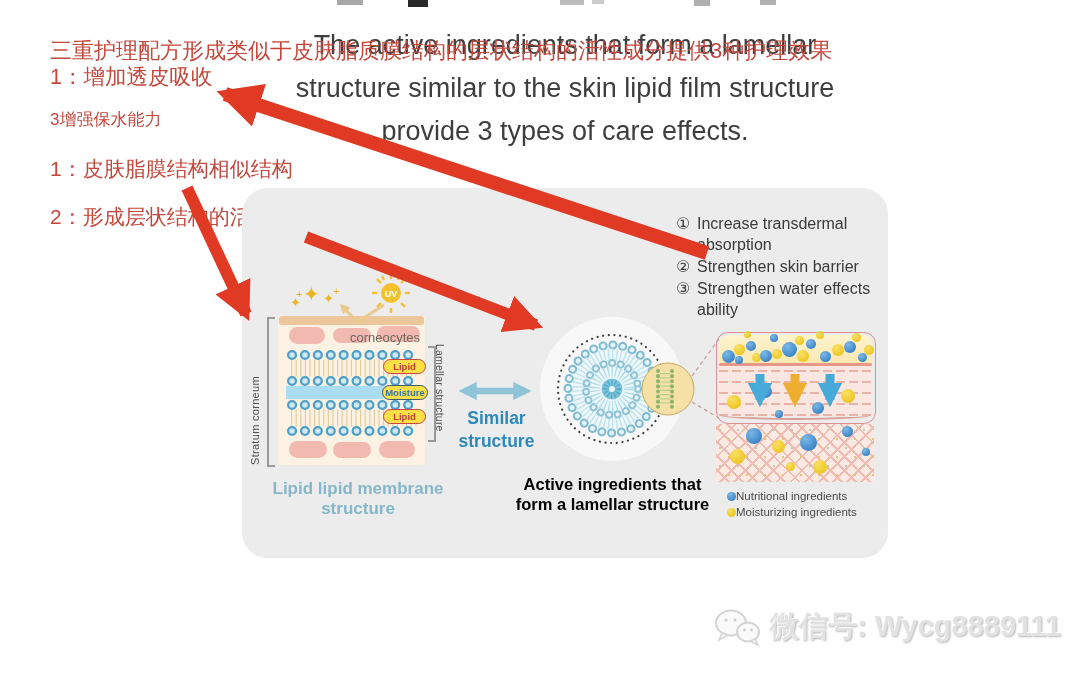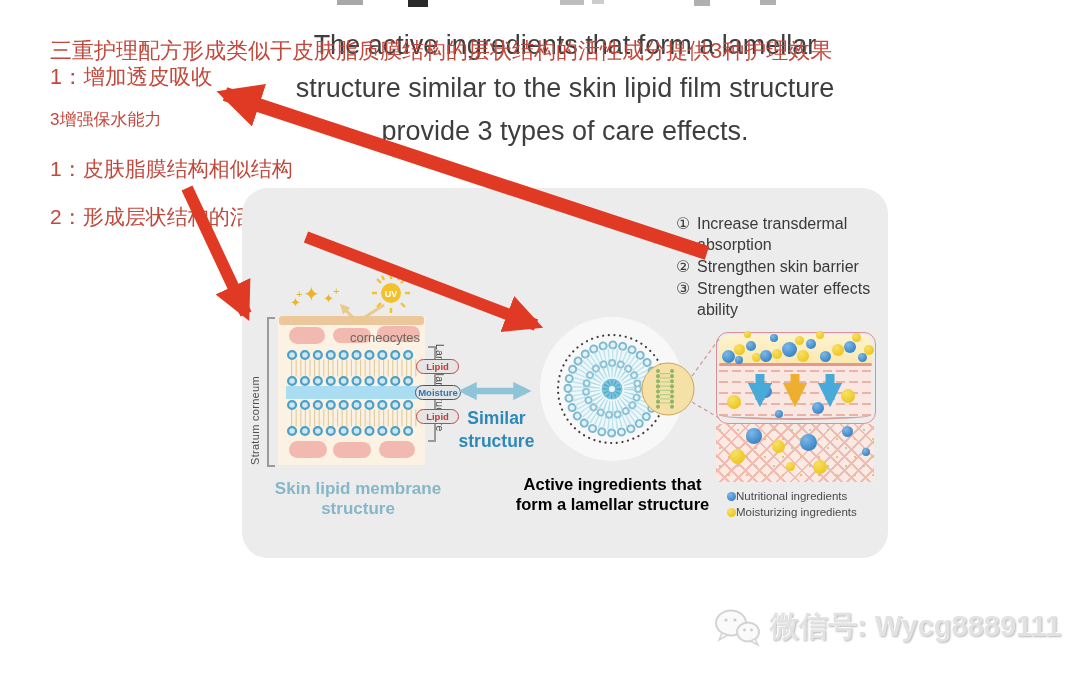--- a/index.html
+++ b/index.html
@@ -38,22 +38,22 @@
   .blob{position:absolute;background:#f2b9b1;border-radius:9px;}
   #corneo-label{left:350px;top:330px;font-size:13px;color:#6f675e;text-align:center;}
   .bracketL{left:267px;top:317px;width:6px;height:146px;border-left:2px solid #9a9a9a;
             border-top:2px solid #9a9a9a;border-bottom:2px solid #9a9a9a;}
   .bracketR{left:428px;top:346px;width:6px;height:92px;border-right:2px solid #9a9a9a;
             border-top:2px solid #9a9a9a;border-bottom:2px solid #9a9a9a;}
   .vlabelL{left:249px;top:350px;height:115px;writing-mode:vertical-rl;transform:rotate(180deg);
            font-size:11px;color:#4f4f4f;letter-spacing:.3px;}
   .vlabelR{left:434px;top:344px;height:100px;writing-mode:vertical-rl;
            font-size:10.5px;color:#4f4f4f;letter-spacing:.2px;}
-  .pill{position:absolute;background:#e5e5e5;border-radius:8px;font-size:9.5px;font-weight:bold;
-        text-align:center;line-height:13px;margin-left:33px;}
+  .pill{position:absolute;background:#fde047;border-radius:8px;font-size:9.5px;font-weight:bold;
+        text-align:center;line-height:13px;}
   .pill.lipid{border:1.5px solid #cc4444;color:#c03a3a;}
   .pill.moist{border:1.5px solid #3c5a74;color:#2f76ad;}
   .sparkle{position:absolute;color:#e8b52a;}
 
   .cap-blue{color:#86b7c8;font-weight:bold;text-align:center;line-height:20px;}
   #cap-left{left:258px;top:479px;width:200px;font-size:17px;}
   #cap-center{left:505px;top:474px;width:215px;font-size:16.5px;color:#000000;}
   #similar{left:444px;top:407px;width:105px;text-align:center;color:#2e89b8;
            font-weight:bold;font-size:17.5px;line-height:23px;}
 
@@ -167,21 +167,21 @@
 
   <div class="abs bracketL"></div>
   <div class="abs vlabelL">Stratum corneum</div>
   <div class="abs bracketR"></div>
   <div class="abs vlabelR">Lamellar structure</div>
 
   <div class="pill lipid" style="left:383px;top:359px;width:41px;height:13px;">Lipid</div>
   <div class="pill moist" style="left:382px;top:385px;width:44px;height:13px;">Moisture</div>
   <div class="pill lipid" style="left:383px;top:409px;width:41px;height:13px;">Lipid</div>
 
-  <div id="cap-left" class="abs cap-blue">Skin lipid membrane structure</div>
+  <div id="cap-left" class="abs cap-blue">Lipid lipid membrane structure</div>
 
   <div id="similar" class="abs">Similar structure</div>
 
   <svg class="abs" style="left:538px;top:315px;" width="170" height="150" viewBox="0 0 170 150">
     <circle cx="74" cy="74" r="72" fill="#f8f8f8"></circle>
     <circle cx="74" cy="74" r="54" fill="none" stroke="#3f3f3f" stroke-width="2.2" stroke-dasharray="0.1 5.6" stroke-linecap="round"></circle>
     <circle cx="74" cy="74" r="44" fill="#eef8fb" stroke="#7fb9cf" stroke-width="9" stroke-dasharray="0.1 9.8" stroke-linecap="round"></circle>
     <circle cx="74" cy="74" r="44" fill="none" stroke="#e4f3f8" stroke-width="5" stroke-dasharray="0.1 9.8" stroke-linecap="round"></circle>
     <circle cx="74" cy="74" r="34" fill="none" stroke="#c2e2ec" stroke-width="13" stroke-dasharray="1.4 2.6"></circle>
     <circle cx="74" cy="74" r="26" fill="none" stroke="#8fc3d6" stroke-width="8" stroke-dasharray="0.1 8.6" stroke-linecap="round"></circle>

